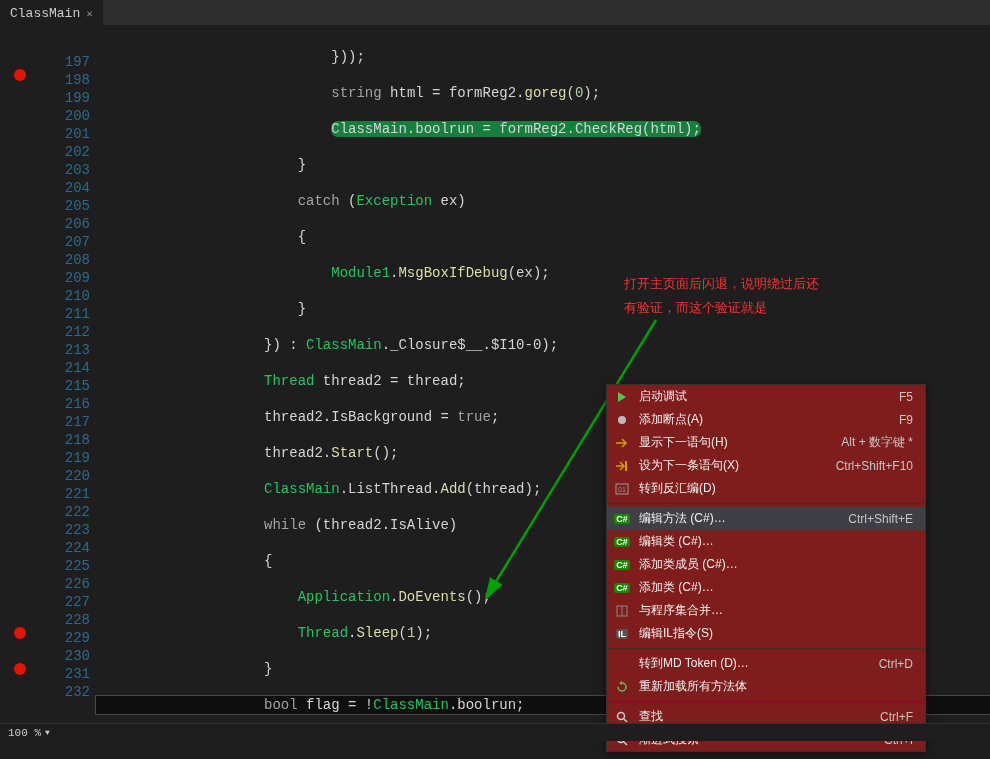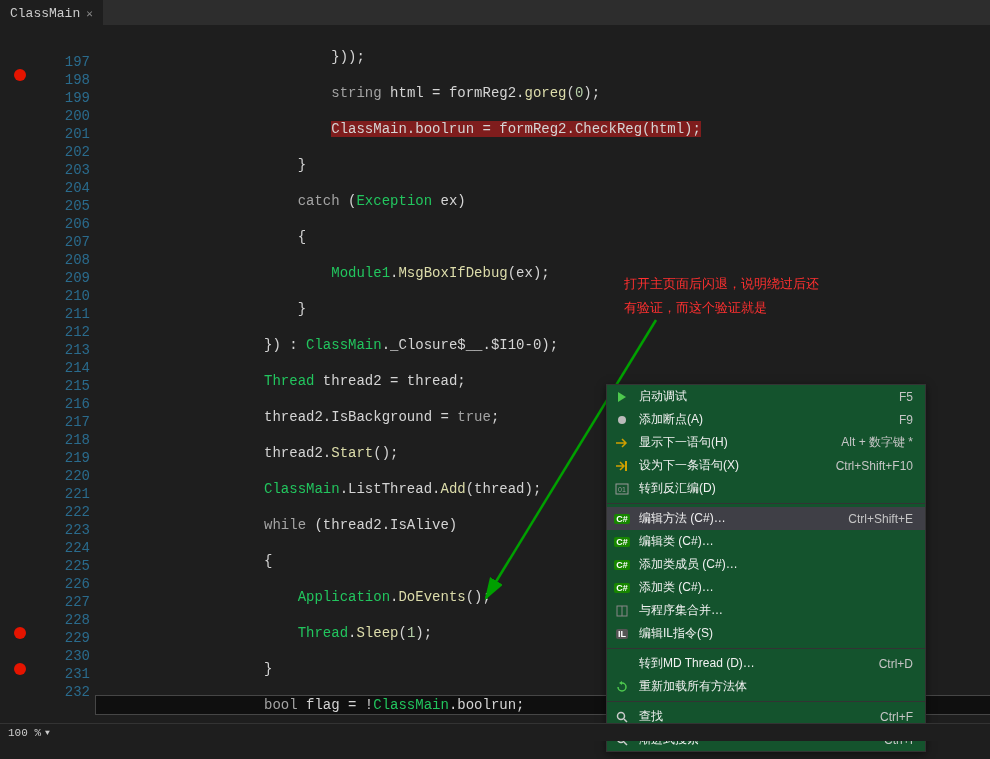--- a/index.html
+++ b/index.html
@@ -69,39 +69,39 @@
   flex:1;
   padding-top:4px;
   line-height:18px;
   white-space:pre;
   font-size:14px;
 }
 .kw{color:#a3a3a3;}
 .type{color:#22c55e;}
 .method{color:#dcdcaa;}
 .num{color:#b5cea8;}
-.hl-bp{background:#7f1d1d;}
+.hl-bp{background:#15803d;border-radius:7px;}
 .annotation{
   position:absolute;
   top:272px;left:624px;width:350px;
   color:#ff3030;
   font-family:'Microsoft YaHei',sans-serif;
   font-size:13px;
   line-height:24px;
 }
 .arrow-svg{
   position:absolute;
   top:300px;left:476px;
   pointer-events:none;
 }
 .ctx-menu{
   position:absolute;
   top:384px;left:606px;
   width:320px;
-  background:#14532d;
+  background:#7f1d1d;
   border:1px solid #333;
   box-shadow:0 2px 8px rgba(0,0,0,.5);
   font-family:'Microsoft YaHei',sans-serif;
   font-size:12px;
 }
 .ctx-item{
   height:23px;
   display:flex;align-items:center;
   padding-left:32px;
   position:relative;
@@ -329,21 +329,21 @@
     <div class="ctx-item">
       <span class="ic">
         <span style="font-size:9px;font-weight:bold;color:#fff;background:#555;padding:0 2px;border-radius:2px;">IL</span>
       </span>
       <span>编辑IL指令(S)</span>
       <span class="sc"></span>
     </div>
     <div class="ctx-sep"></div>
     <div class="ctx-item">
       <span class="ic"></span>
-      <span>转到MD Thread (D)…</span>
+      <span>转到MD Token (D)…</span>
       <span class="sc">Ctrl+D</span>
     </div>
     <div class="ctx-item">
       <span class="ic">
         <svg width="12" height="12">
           <path d="M6 2 A4 4 0 1 1 2 6" fill="none" stroke="#4ec94e" stroke-width="1.5"></path>
           <path d="M6 0 L6 4 L3 2 Z" fill="#4ec94e"></path>
         </svg>
       </span>
       <span>重新加载所有方法体</span>

